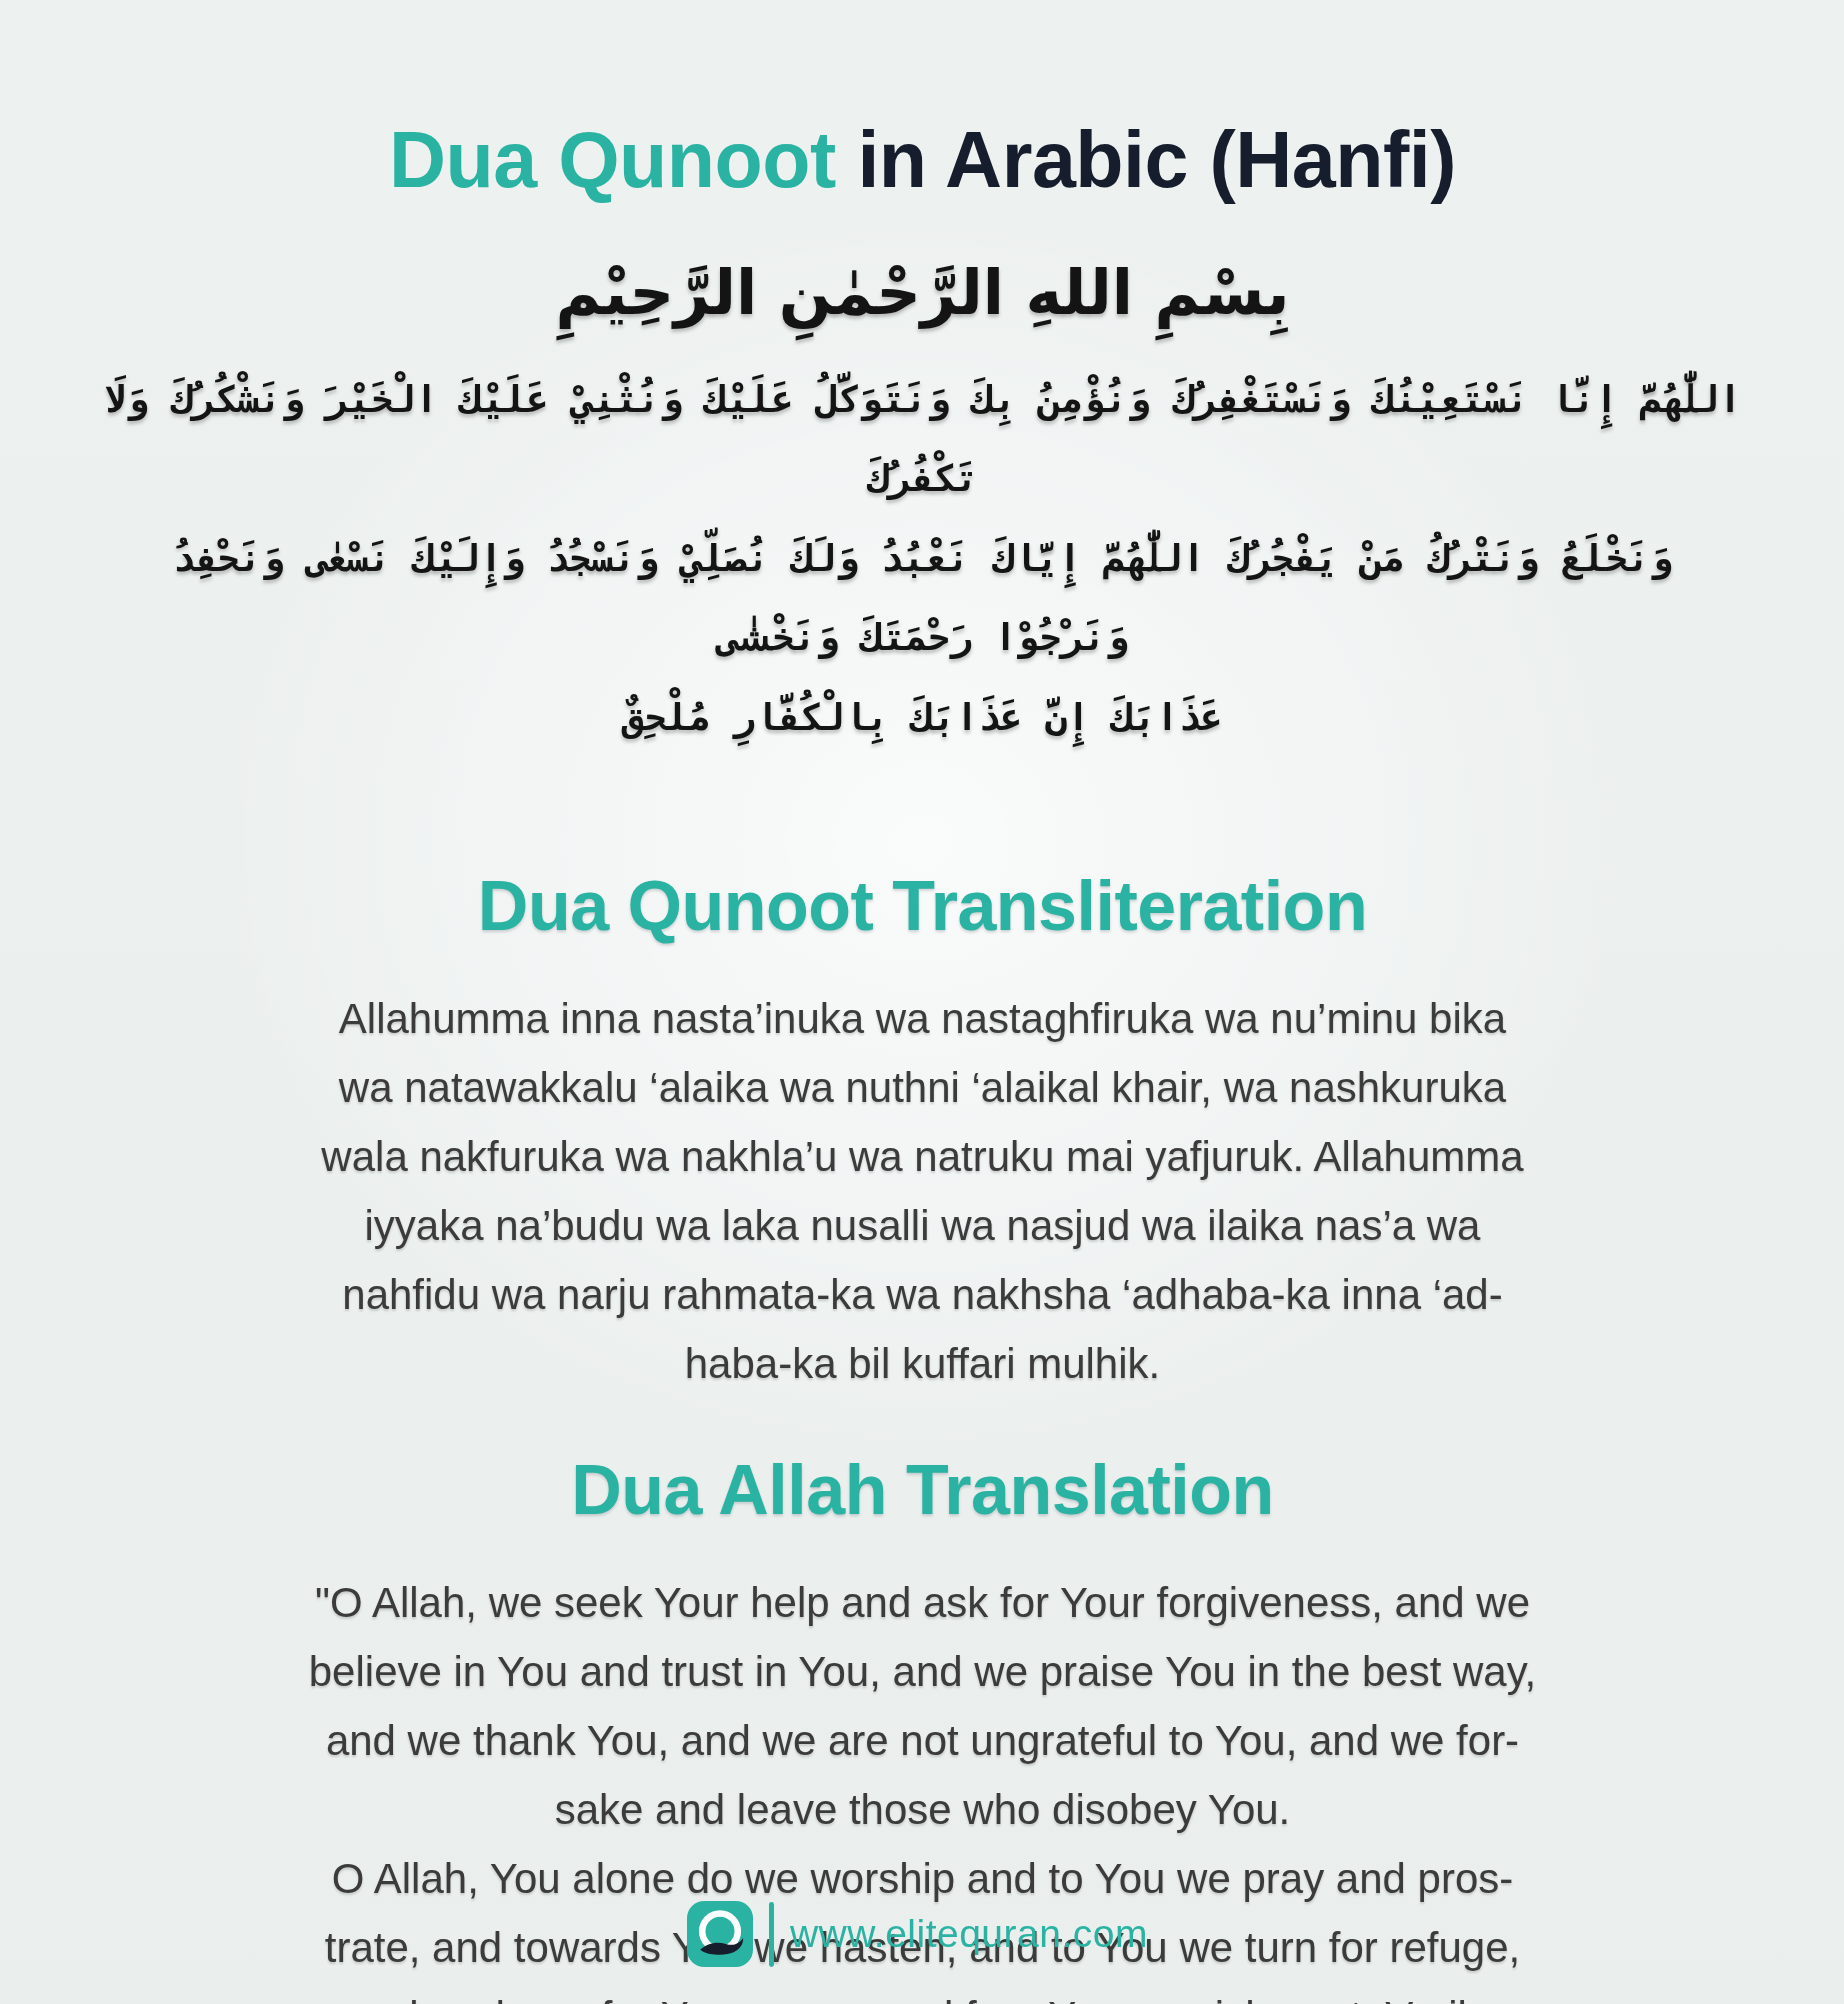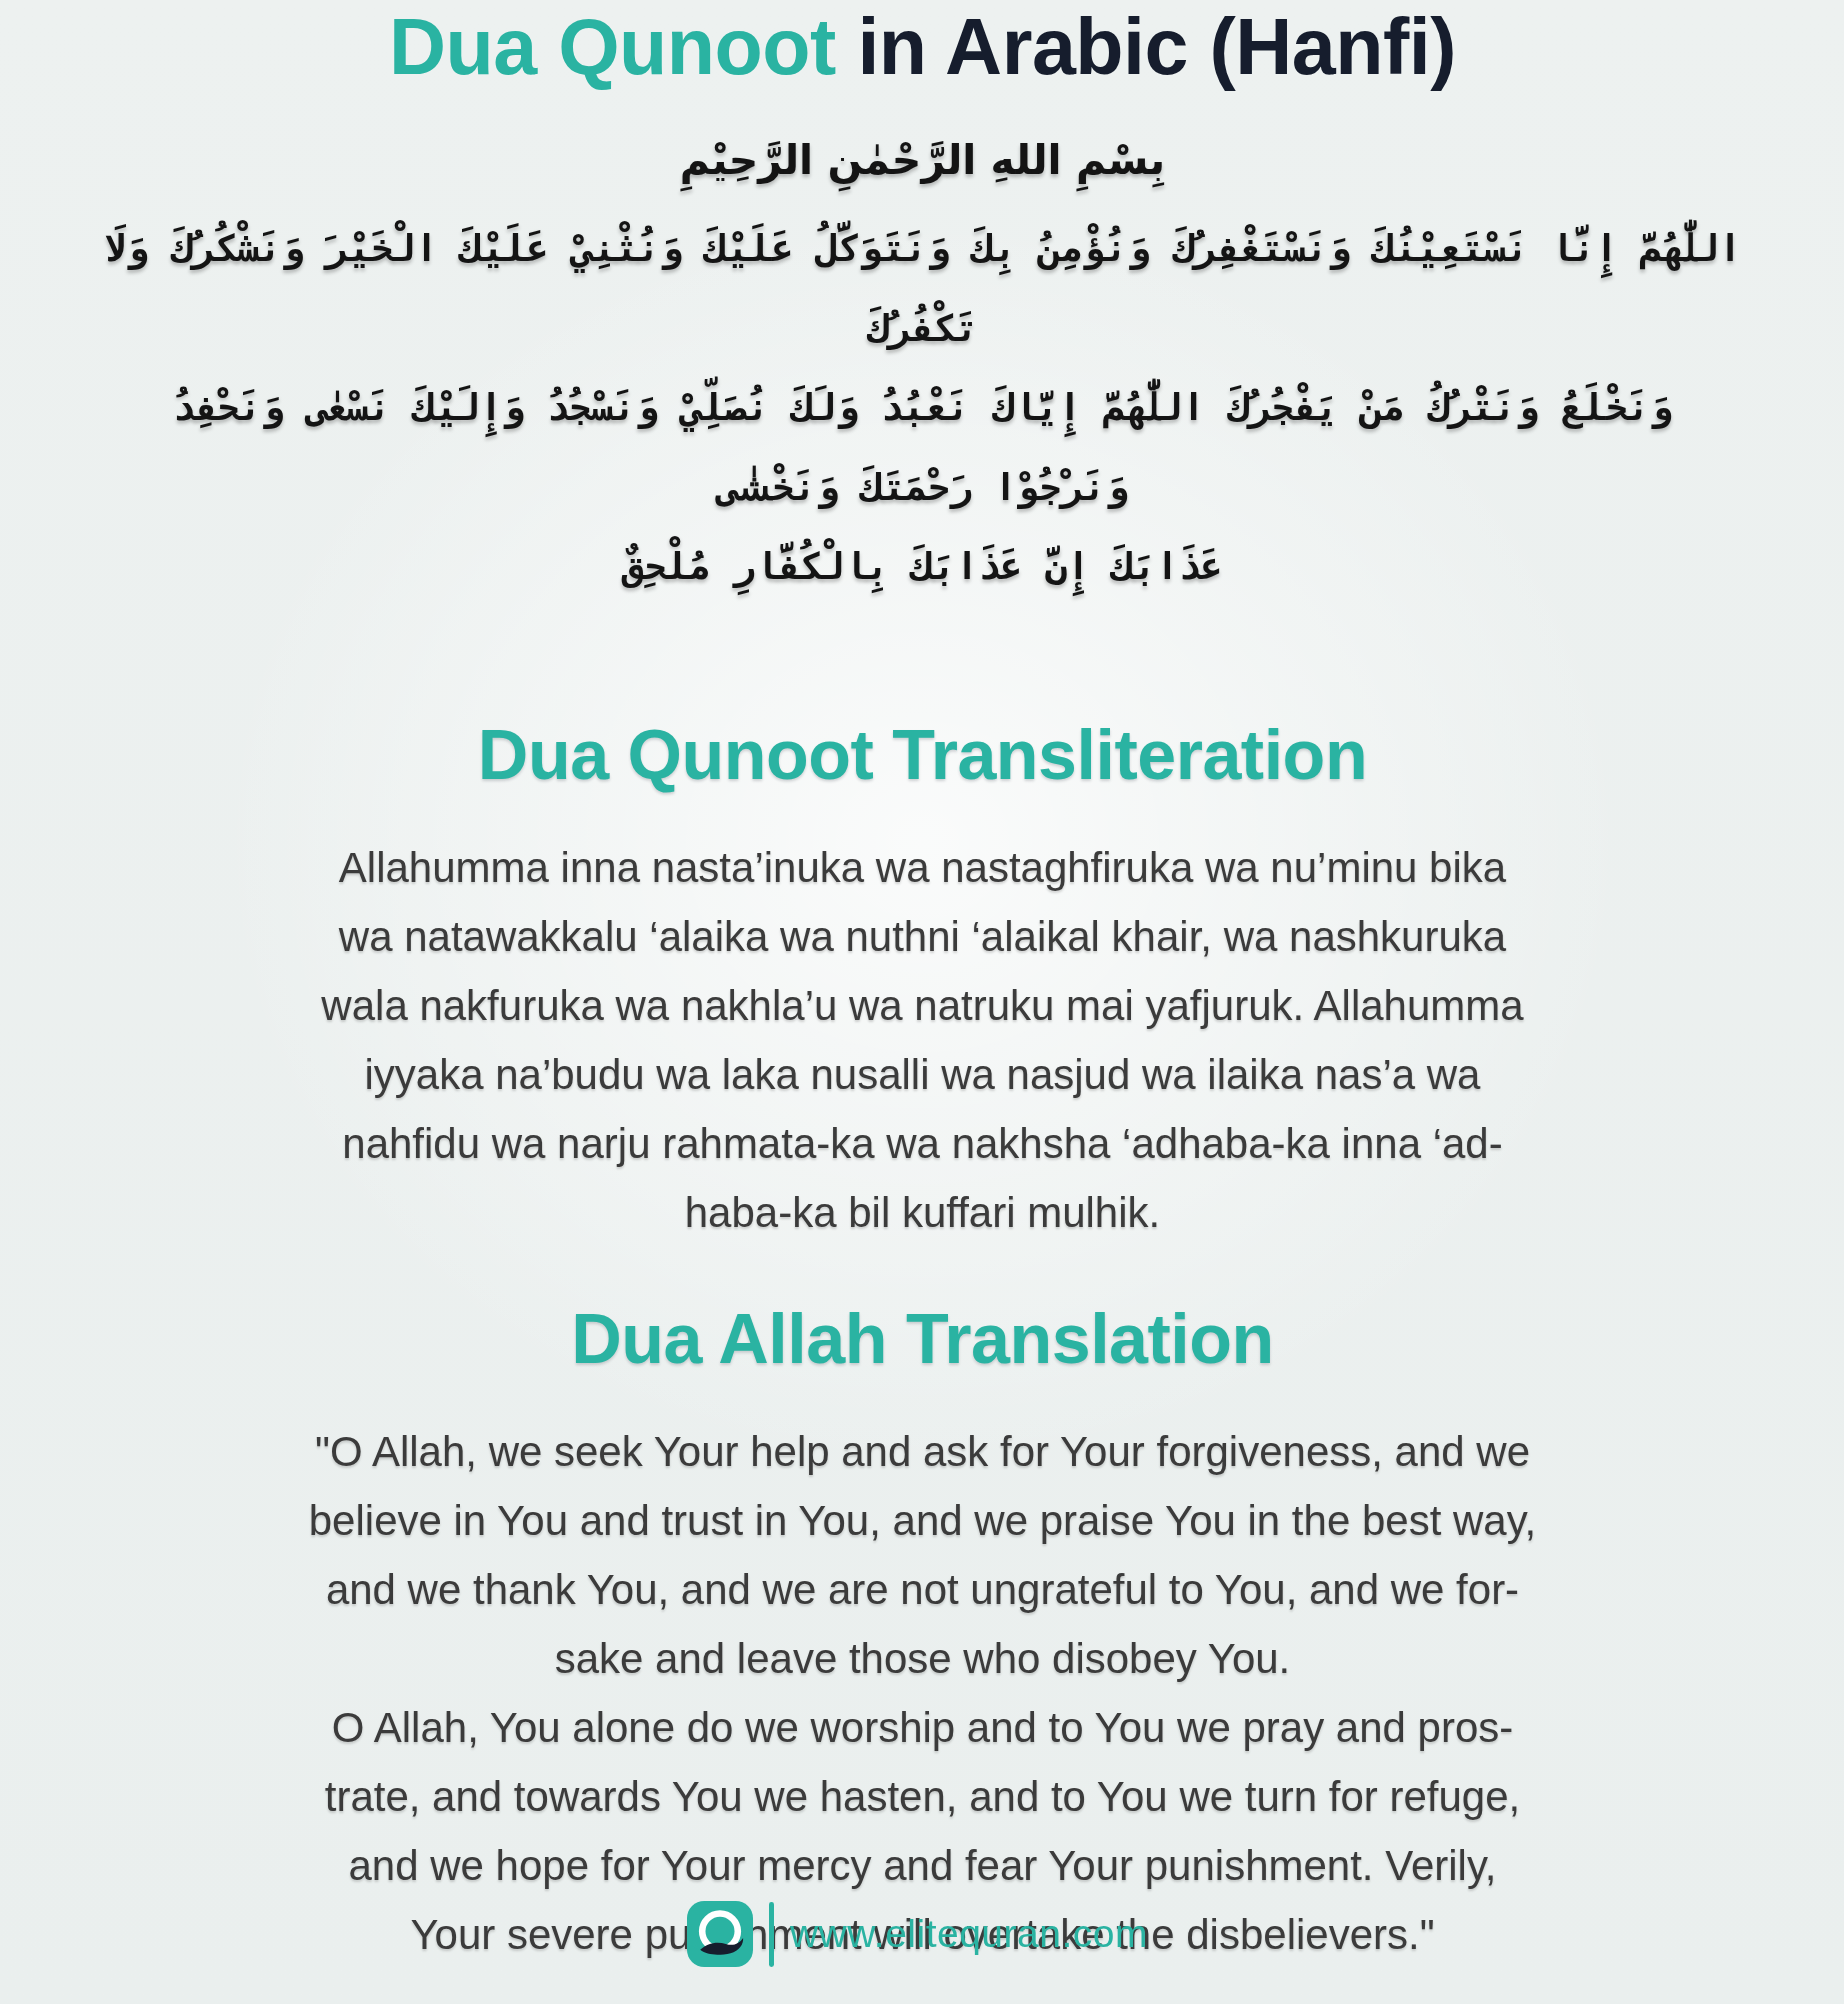--- a/index.html
+++ b/index.html
@@ -10,32 +10,33 @@
     overflow: hidden;
     background:
       radial-gradient(ellipse 55% 45% at 50% 42%, rgba(255,255,255,0.75) 0%, rgba(255,255,255,0) 70%),
       linear-gradient(180deg, #edf1f0 0%, #eaefee 100%);
     font-family: "Liberation Sans", sans-serif;
     text-align: center;
     color: #3b3b3b;
   }
   .title {
     margin: 0;
+    padding-top: 113px;
     font-size: 79px;
     line-height: 1.2;
     font-weight: 700;
     letter-spacing: -0.5px;
   }
   .title .hl { color: #2ab3a2; }
   .title .rest { color: #161d2d; }
   .bismillah {
     direction: rtl;
     margin-top: 29px;
     font-family: "DejaVu Sans", sans-serif;
-    font-size: 41px;
+    font-size: 62px;
     line-height: 1.8;
     font-weight: 700;
     color: #141414;
     text-shadow: 0 2.9px 3.8px rgba(20,20,20,0.25);
   }
   .arabic-block {
     direction: rtl;
     margin: 14.4px auto 0;
     width: 1643px;
     font-family: Liberation Mono, monospace;

